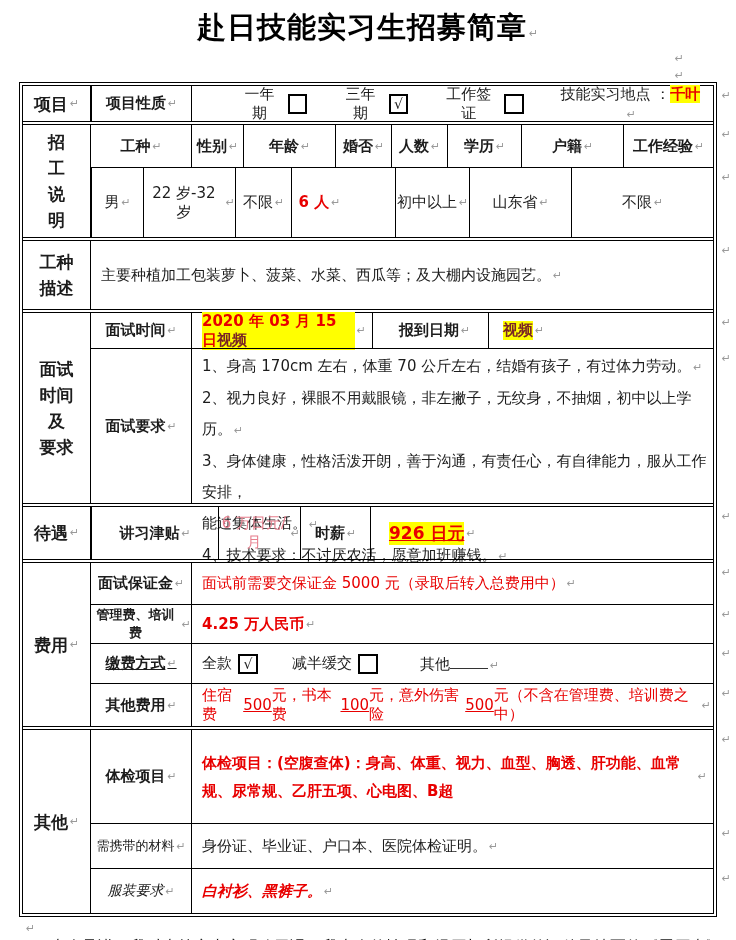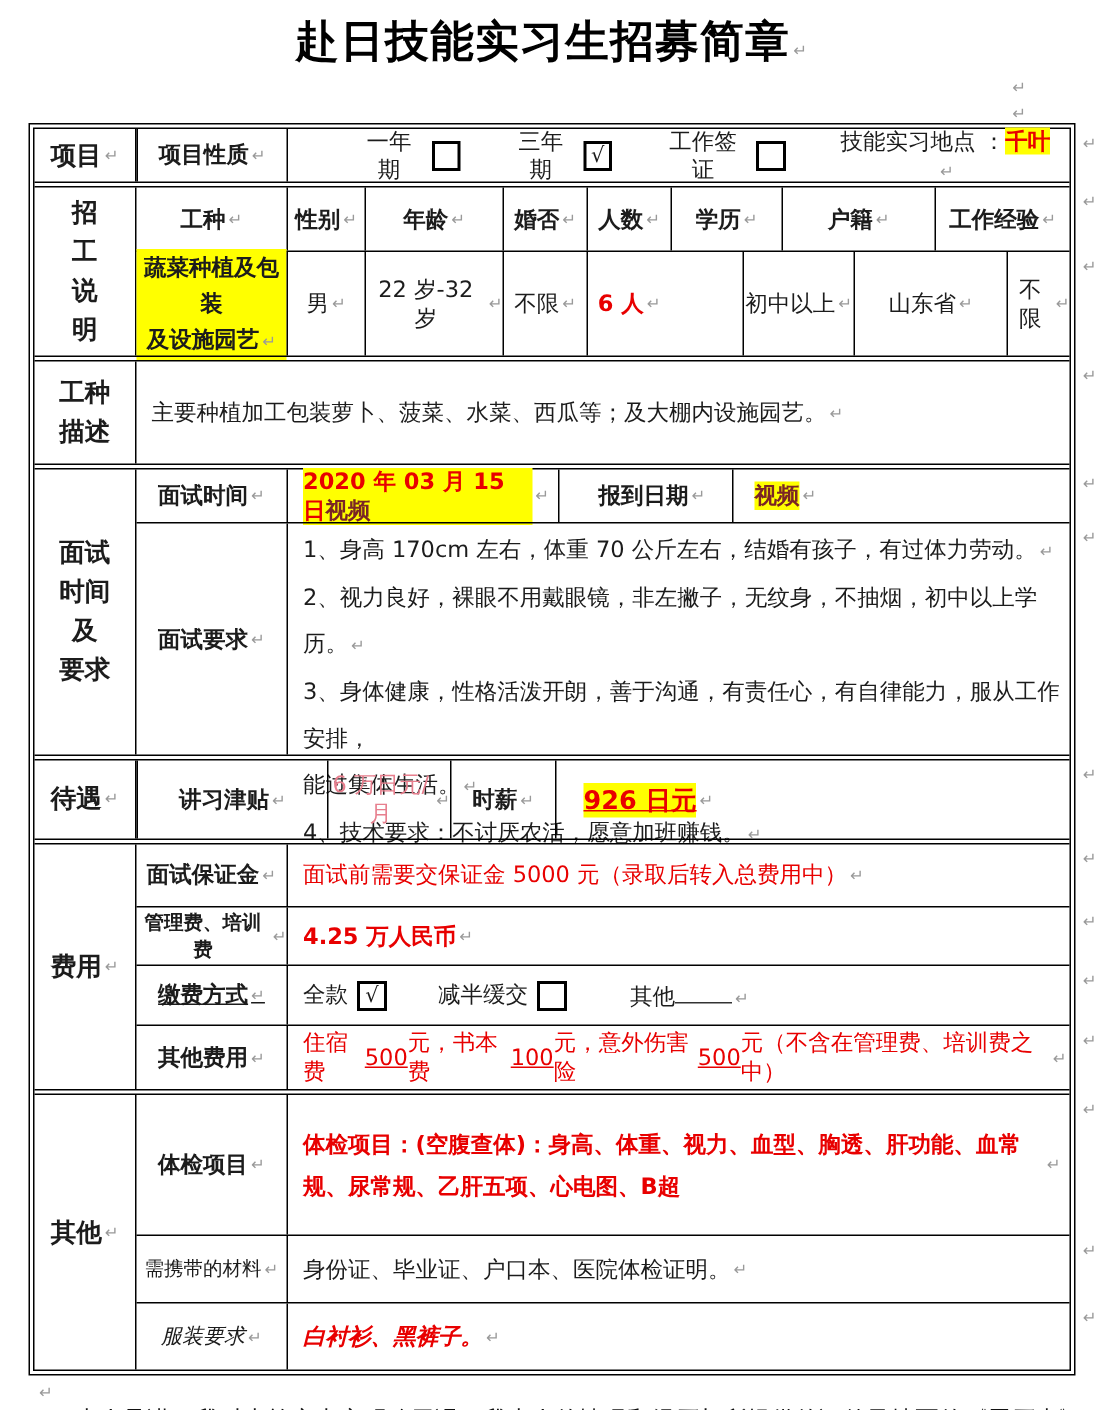--- a/index.html
+++ b/index.html
@@ -101,24 +101,20 @@
           <div class="cell bold" style="width:52px;flex:0 0 52px;">性别<span class="pmark">↵</span></div>
           <div class="cell bold" style="width:92px;flex:0 0 92px;">年龄<span class="pmark">↵</span></div>
           <div class="cell bold" style="width:56px;flex:0 0 56px;">婚否<span class="pmark">↵</span></div>
           <div class="cell bold" style="width:56px;flex:0 0 56px;">人数<span class="pmark">↵</span></div>
           <div class="cell bold" style="width:74px;flex:0 0 74px;">学历<span class="pmark">↵</span></div>
           <div class="cell bold" style="width:102px;flex:0 0 102px;">户籍<span class="pmark">↵</span></div>
           <div class="cell bold" style="flex:1;">工作经验<span class="pmark">↵</span></div>
         <span class="side-pm">↵</span>
           </div>
         <div class="subrow" style="height:70px;">
-          <div class="cell noleft" style="width:100px;flex:0 0 100px;">
-              <span class="hl bold pre" style="line-height:24px;">蔬菜种植及包装
-及设施园艺<span class="pmark">↵</span></span>
-            </div>
           <div class="cell" style="width:52px;flex:0 0 52px;">男<span class="pmark">↵</span></div>
           <div class="cell" style="width:92px;flex:0 0 92px;">22 岁-32 岁<span class="pmark">↵</span></div>
           <div class="cell" style="width:56px;flex:0 0 56px;">不限<span class="pmark">↵</span></div>
           <div class="cell red bold" style="width:56px;flex:0 0 56px;">6 人<span class="pmark">↵</span></div>
           <div class="cell" style="width:74px;flex:0 0 74px;margin-left:48px;">初中以上<span class="pmark">↵</span></div>
           <div class="cell" style="width:102px;flex:0 0 102px;">山东省<span class="pmark">↵</span></div>
           <div class="cell" style="flex:1;">不限<span class="pmark">↵</span></div>
         <span class="side-pm">↵</span>
           </div>
       </div>

